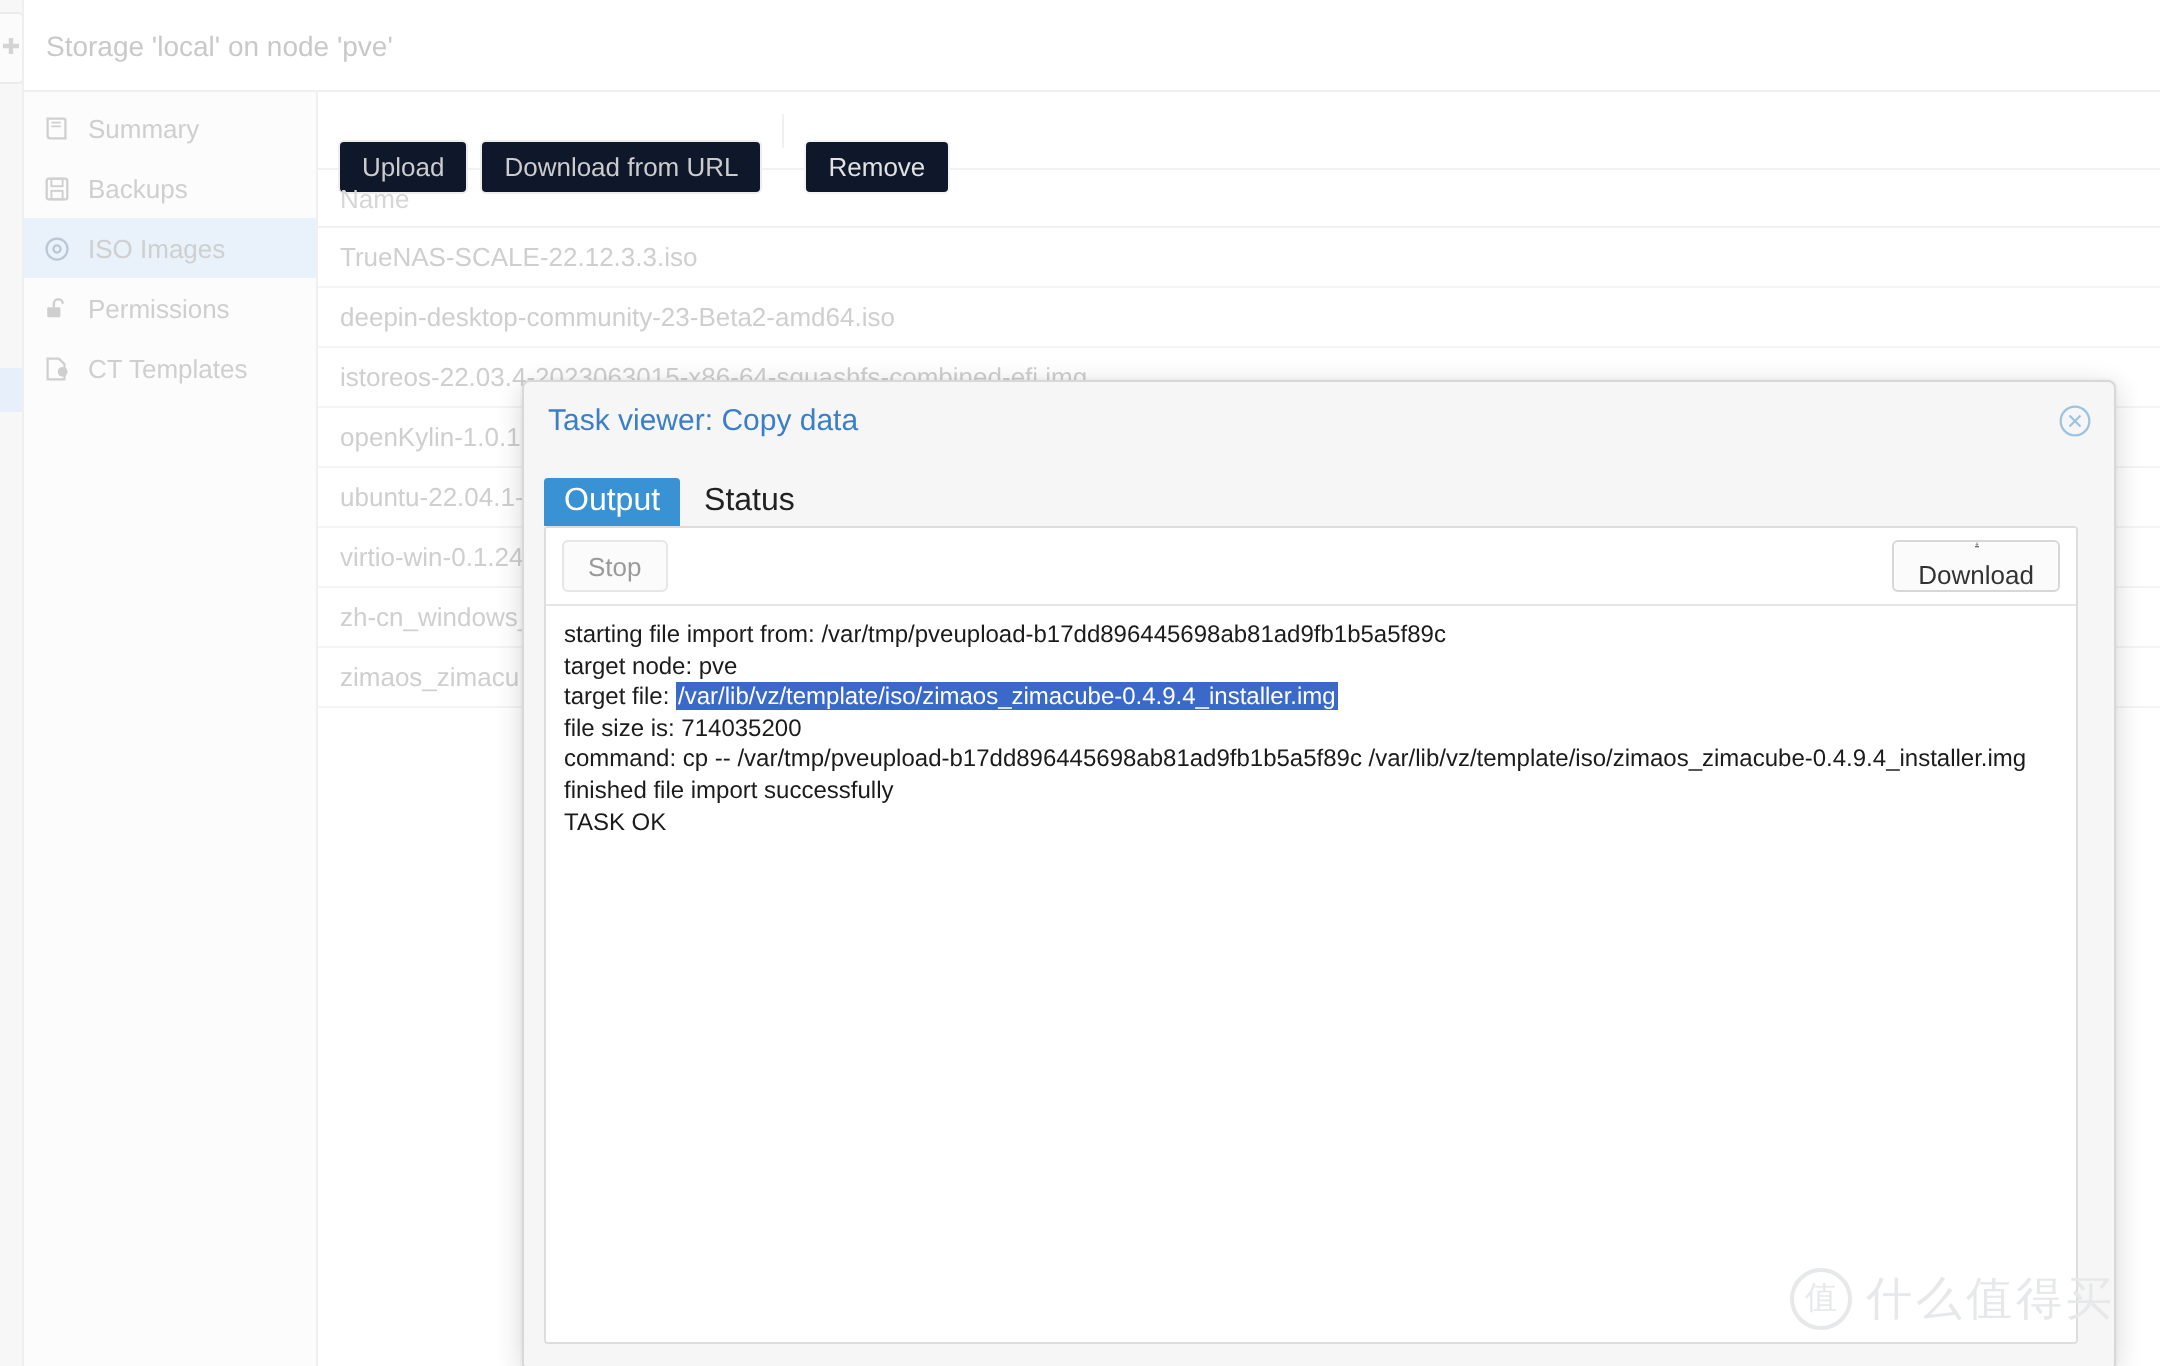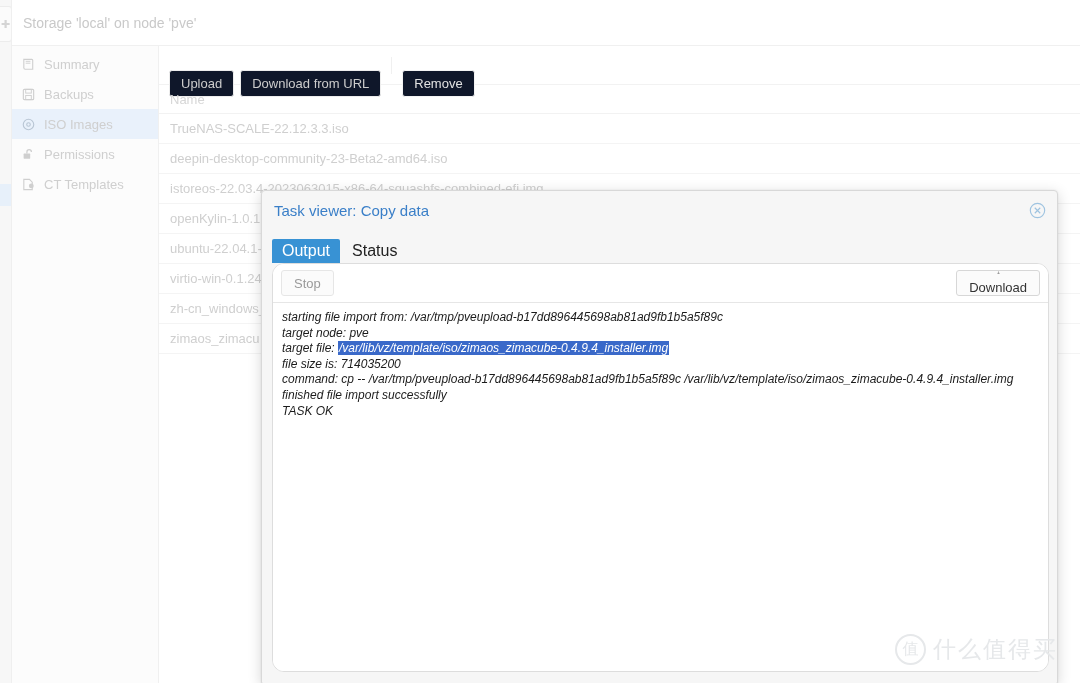--- a/index.html
+++ b/index.html
@@ -235,24 +235,24 @@
     border-radius: 2px 2px 0 0;
     white-space: nowrap;
   }
   .tab.active {
     background: #3892d4;
     color: #ffffff;
   }
 
   .modal-panel {
     flex: 1 1 auto;
-    margin: 0 8px 11px 10px;
+    margin: 0 18px 11px 10px;
     background: #ffffff;
     border: 1px solid #dddddd;
-    border-radius: 12px;
+    border-radius: 2px;
     display: flex;
     flex-direction: column;
     overflow: hidden;
   }
   .panel-bar {
     height: 39px;
     flex: 0 0 39px;
     display: flex;
     align-items: center;
     justify-content: space-between;
@@ -285,21 +285,21 @@
   .log {
     flex: 1 1 auto;
     padding: 7px 9px 0 9px;
     font-family: "Liberation Sans", sans-serif;
     font-size: 12px;
     line-height: 15.6px;
     color: #1b1b1b;
     overflow: hidden;
     background: #ffffff;
   }
-  .log-line { white-space: pre; font-style: italic; }
+  .log-line { white-space: pre; }
   .sel {
     background: #3a69c9;
     color: #ffffff;
     padding: 0 1px;
   }
 
   
   .watermark {
     position: absolute;
     right: 22px;

